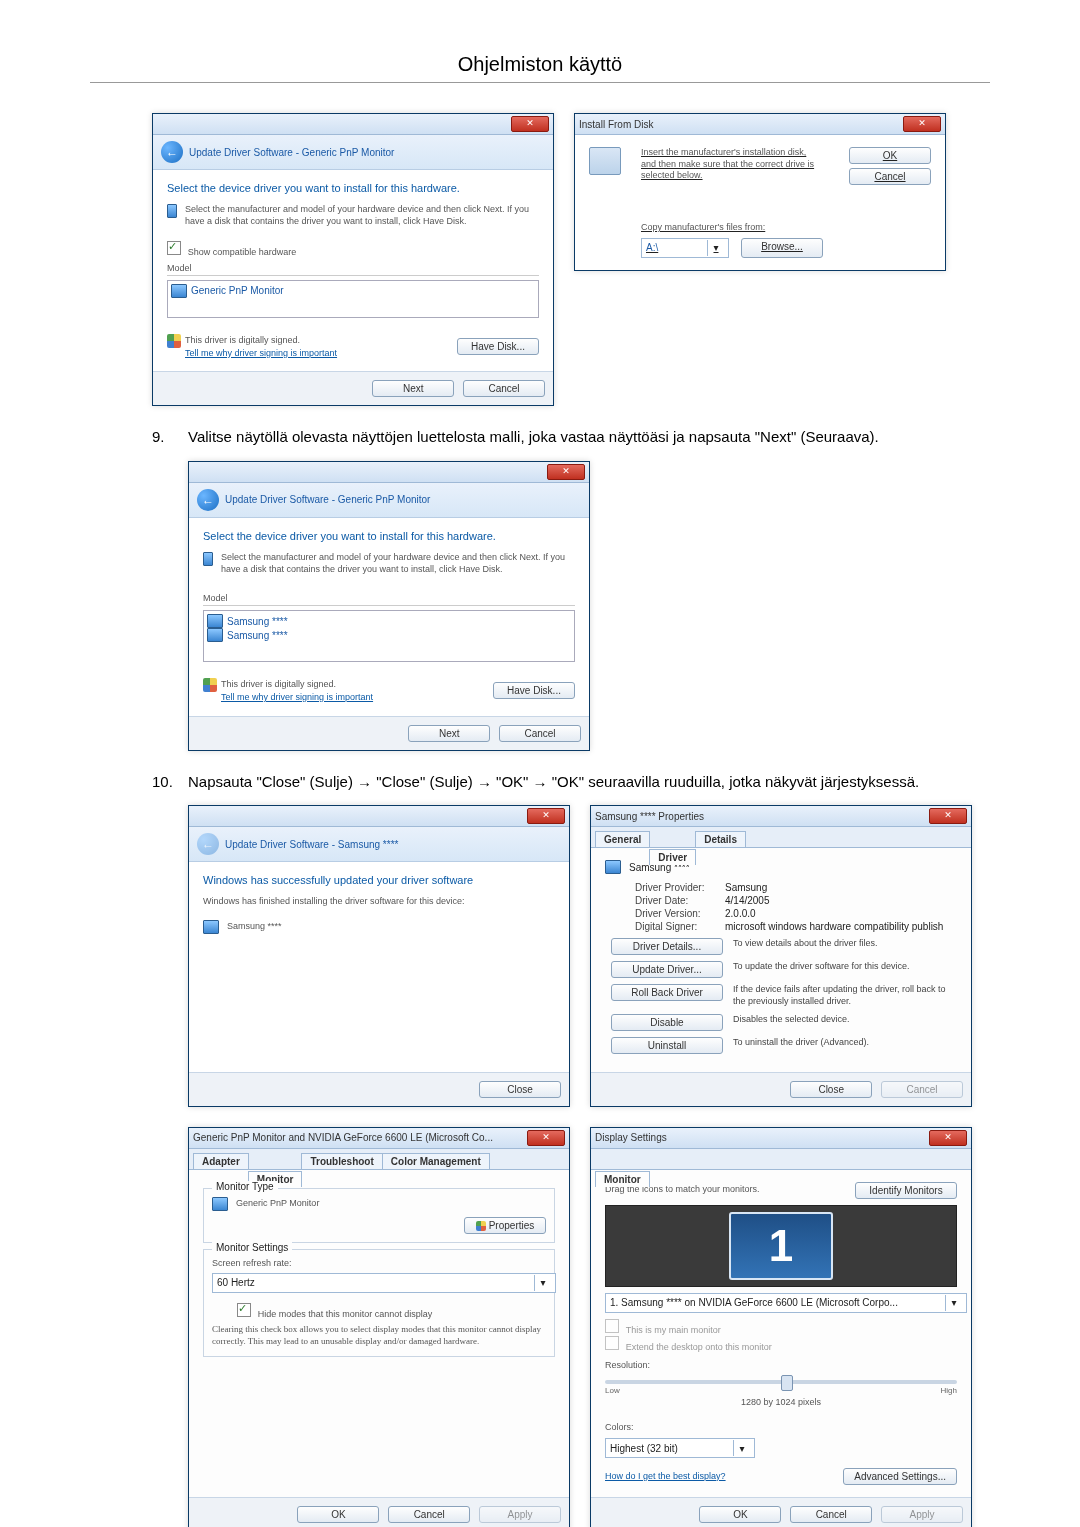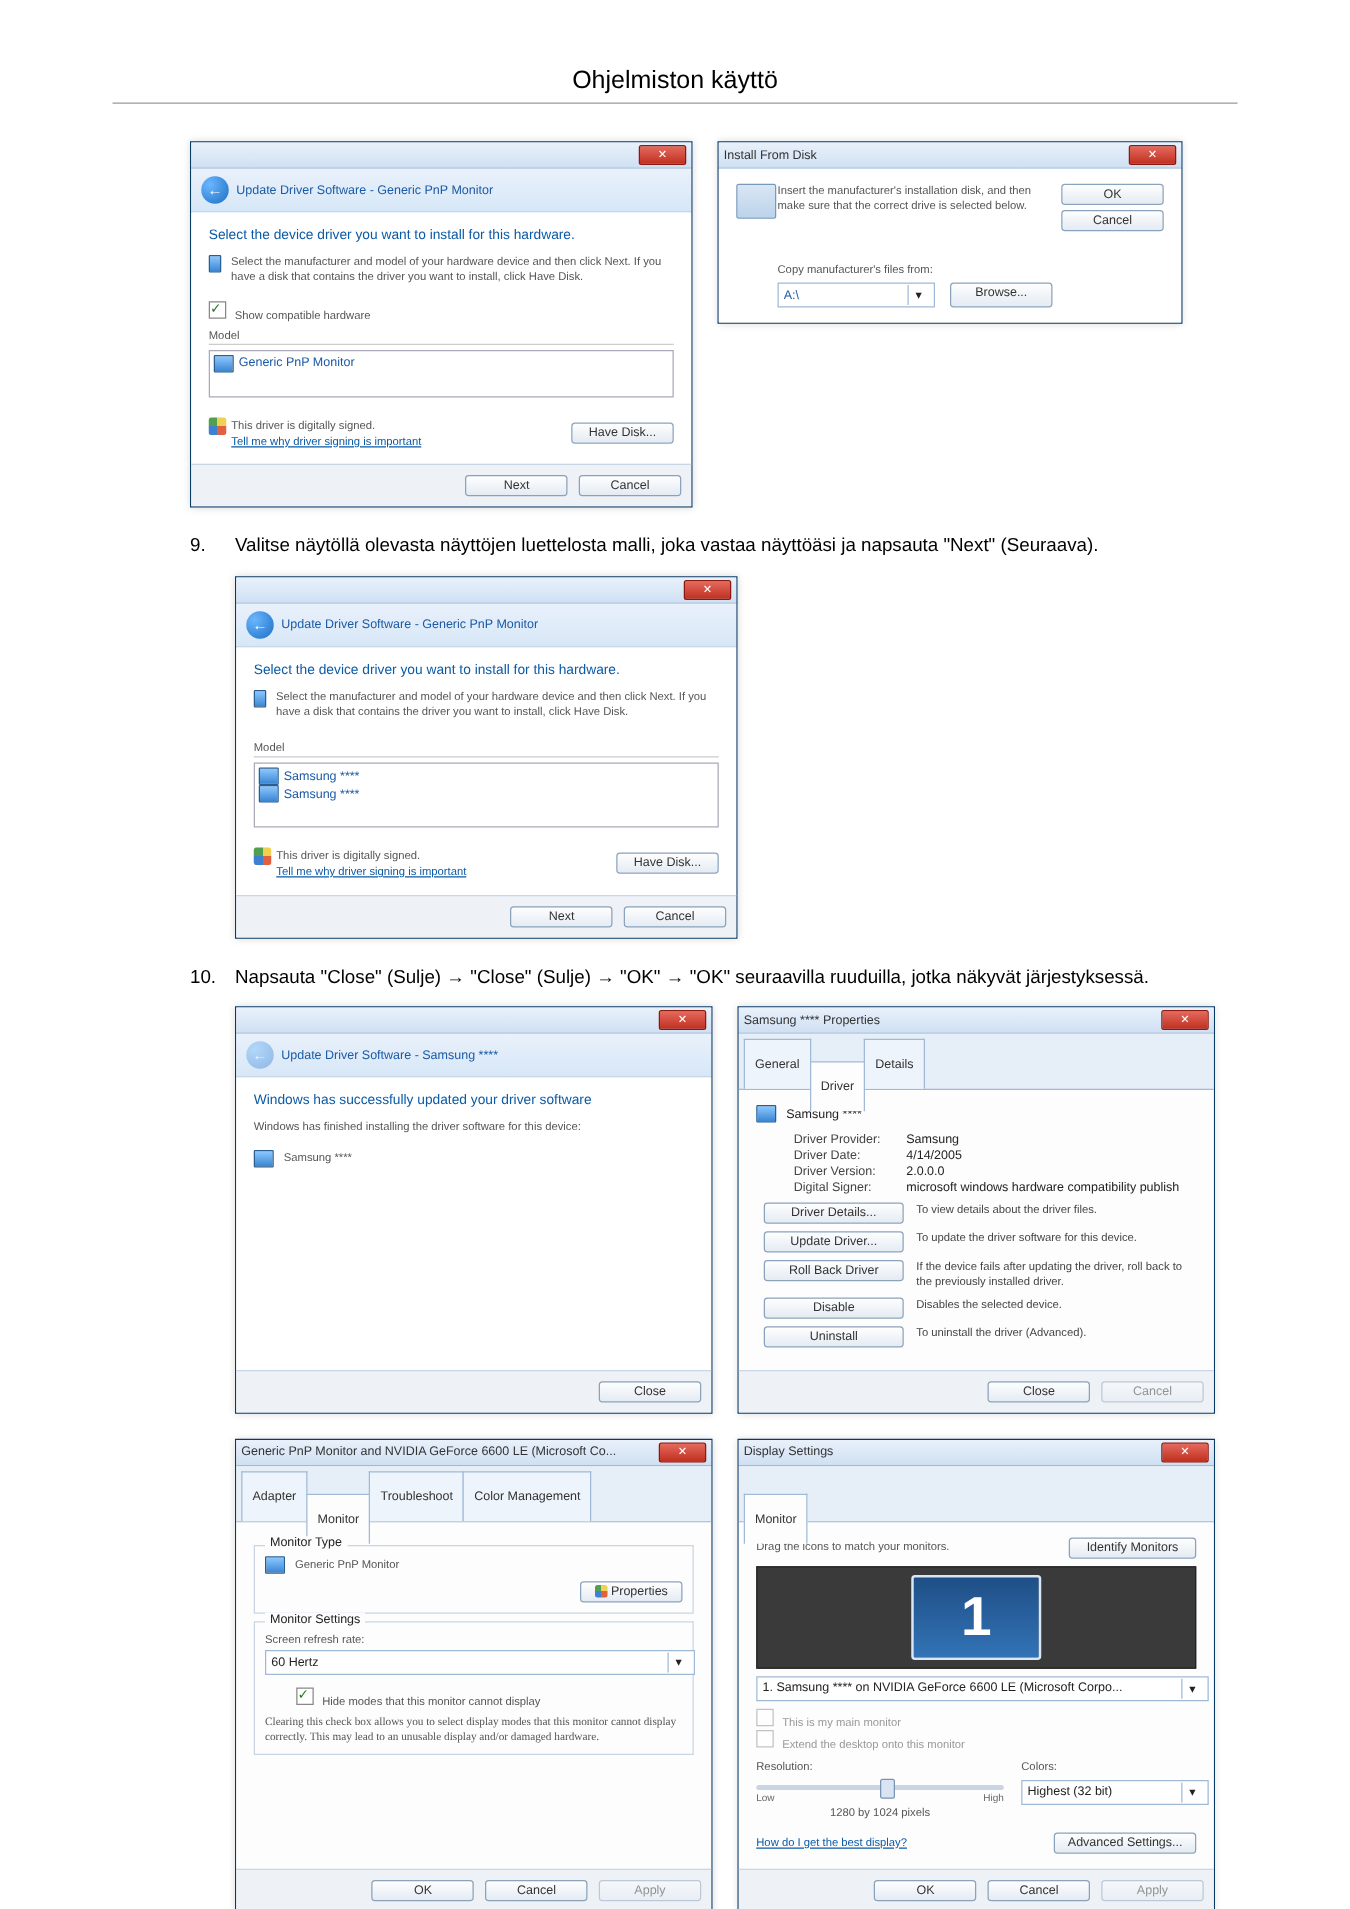--- a/index.html
+++ b/index.html
@@ -216,24 +216,25 @@
     border-bottom: 1px solid #9fb9d6;
     background: #e6eef8;
     padding-top: 4px;
     padding-left: 4px;
     gap: 0;
   }
   .tab {
     border: 1px solid #9fb9d6;
     border-bottom: none;
     background: #eef4fb;
-    padding: 14px 8px;
+    padding: 2px 8px;
     font-size: 10px;
     margin-right: -1px;
     color: #333;
+    font-weight: bold;
   }
   .tab.active {
     background: #fdfdfd;
     position: relative;
     top: 18px;
   }
 
   .gbox {
     border: 1px solid #c9d5e3;
     margin: 6px 0;
@@ -352,21 +353,21 @@
       <span class="btn">Next</span>
       <span class="btn">Cancel</span>
     </div>
   </div>
 
   <div class="win" style="width:370px; align-self:flex-start;">
     <div class="titlebar">
       <span>Install From Disk</span>
       <span class="close">✕</span>
     </div>
-    <div class="pane" style="display:flex; gap:1px;">
+    <div class="pane" style="display:flex; gap:20px;text-decoration:underline;">
       <span class="disk-ico"></span>
       <div style="flex:1;">
         <div class="small">Insert the manufacturer's installation disk, and then make sure that the correct drive is selected below.</div>
         <div style="height:40px;"></div>
         <div class="small">Copy manufacturer's files from:</div>
         <div style="display:flex; gap:6px; margin-top:4px;">
           <div class="input" style="flex:1;">
             <span style="color:#1b5aa6;">A:\</span>
             <span class="dropdown-arrow">▾</span>
           </div>
@@ -591,21 +592,21 @@
         <span class="dropdown-arrow">▾</span>
       </div>
       <div style="margin-top:6px;">
         <span class="check" style="opacity:.5;"></span>
         <span class="small" style="color:#999;">This is my main monitor</span>
       </div>
       <div>
         <span class="check" style="opacity:.5;"></span>
         <span class="small" style="color:#999;">Extend the desktop onto this monitor</span>
       </div>
-      <div style="display:flex; gap:14px; margin-top:6px;">
+      <div style="display:flex; gap:14px; margin-top:6px;flex-direction:column;">
         <div style="flex:1;">
           <div class="small">Resolution:</div>
           <div class="slider">
               <div class="thumb"></div>
             </div>
           <div class="ticks">
             <span>Low</span>
             <span>High</span>
           </div>
           <div class="small" style="text-align:center; margin-top:2px;">1280 by 1024 pixels</div>

